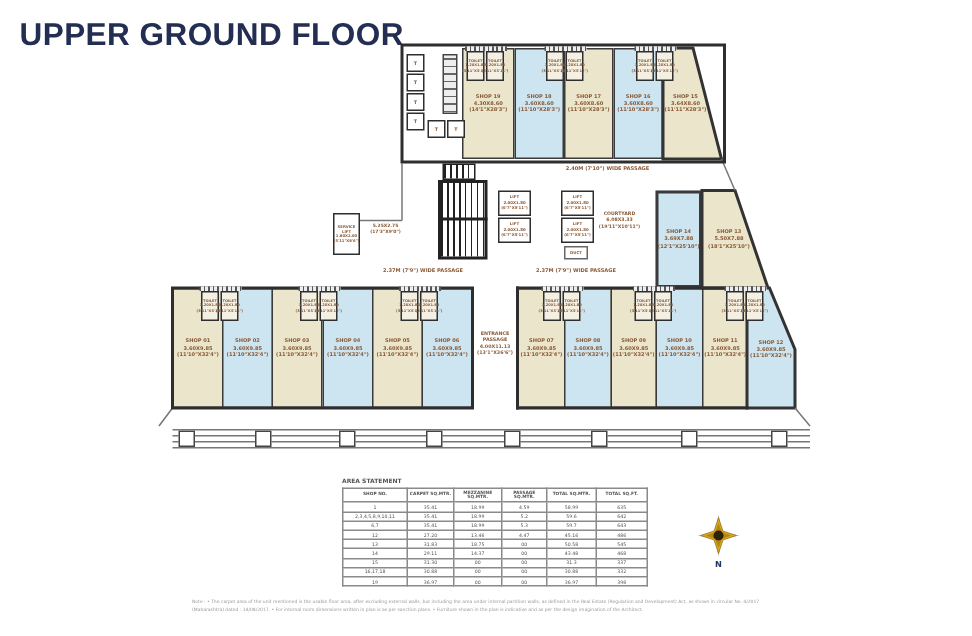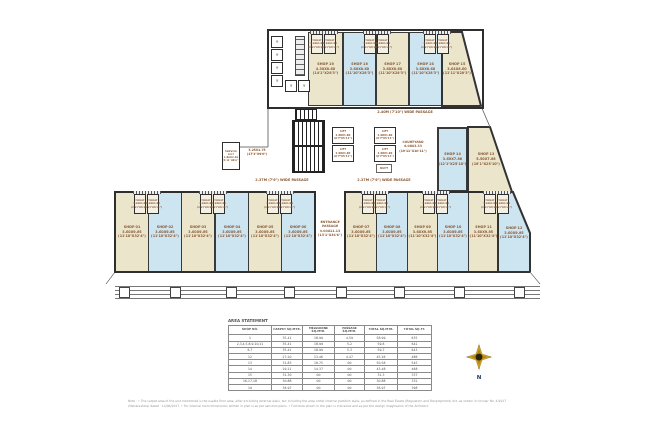--- a/index.html
+++ b/index.html
@@ -40,20 +40,21 @@
   .north{position:absolute;left:464px;top:374px;width:30px;text-align:center;font-size:5.5px;
          font-weight:bold;color:#1f3864;z-index:6;font-family:"DejaVu Sans",sans-serif;}
   .note{position:absolute;left:128px;top:399px;width:400px;font-size:3px;line-height:1.5;
         color:#9a9a9a;z-index:6;font-family:"DejaVu Sans",sans-serif;}
 </style>
 </head>
 <body>
 
 <div class="canvas">
 
+  <div class="title">UPPER GROUND FLOOR</div>
 
   <div id="plan">
     <svg id="plan-svg">
         <polygon points="442,32 462,32 481,106 442,106" fill="#eae5cb" stroke="#333" stroke-width="2"></polygon>
         <polygon points="468,127 490,127 512,192 468,192" fill="#eae5cb" stroke="#333" stroke-width="2"></polygon>
         <polygon points="498,192 513,192 530,233 530,272 498,272" fill="#cde4f1" stroke="#333" stroke-width="2"></polygon>
         <line x1="481" y1="106" x2="490" y2="127" stroke="#777" stroke-width="1"></line>
         <line x1="268" y1="109" x2="268" y2="147" stroke="#777" stroke-width="1"></line>
         <line x1="238" y1="147" x2="268" y2="147" stroke="#777" stroke-width="1"></line>
         <line x1="115" y1="272" x2="106" y2="284" stroke="#777" stroke-width="1"></line>

